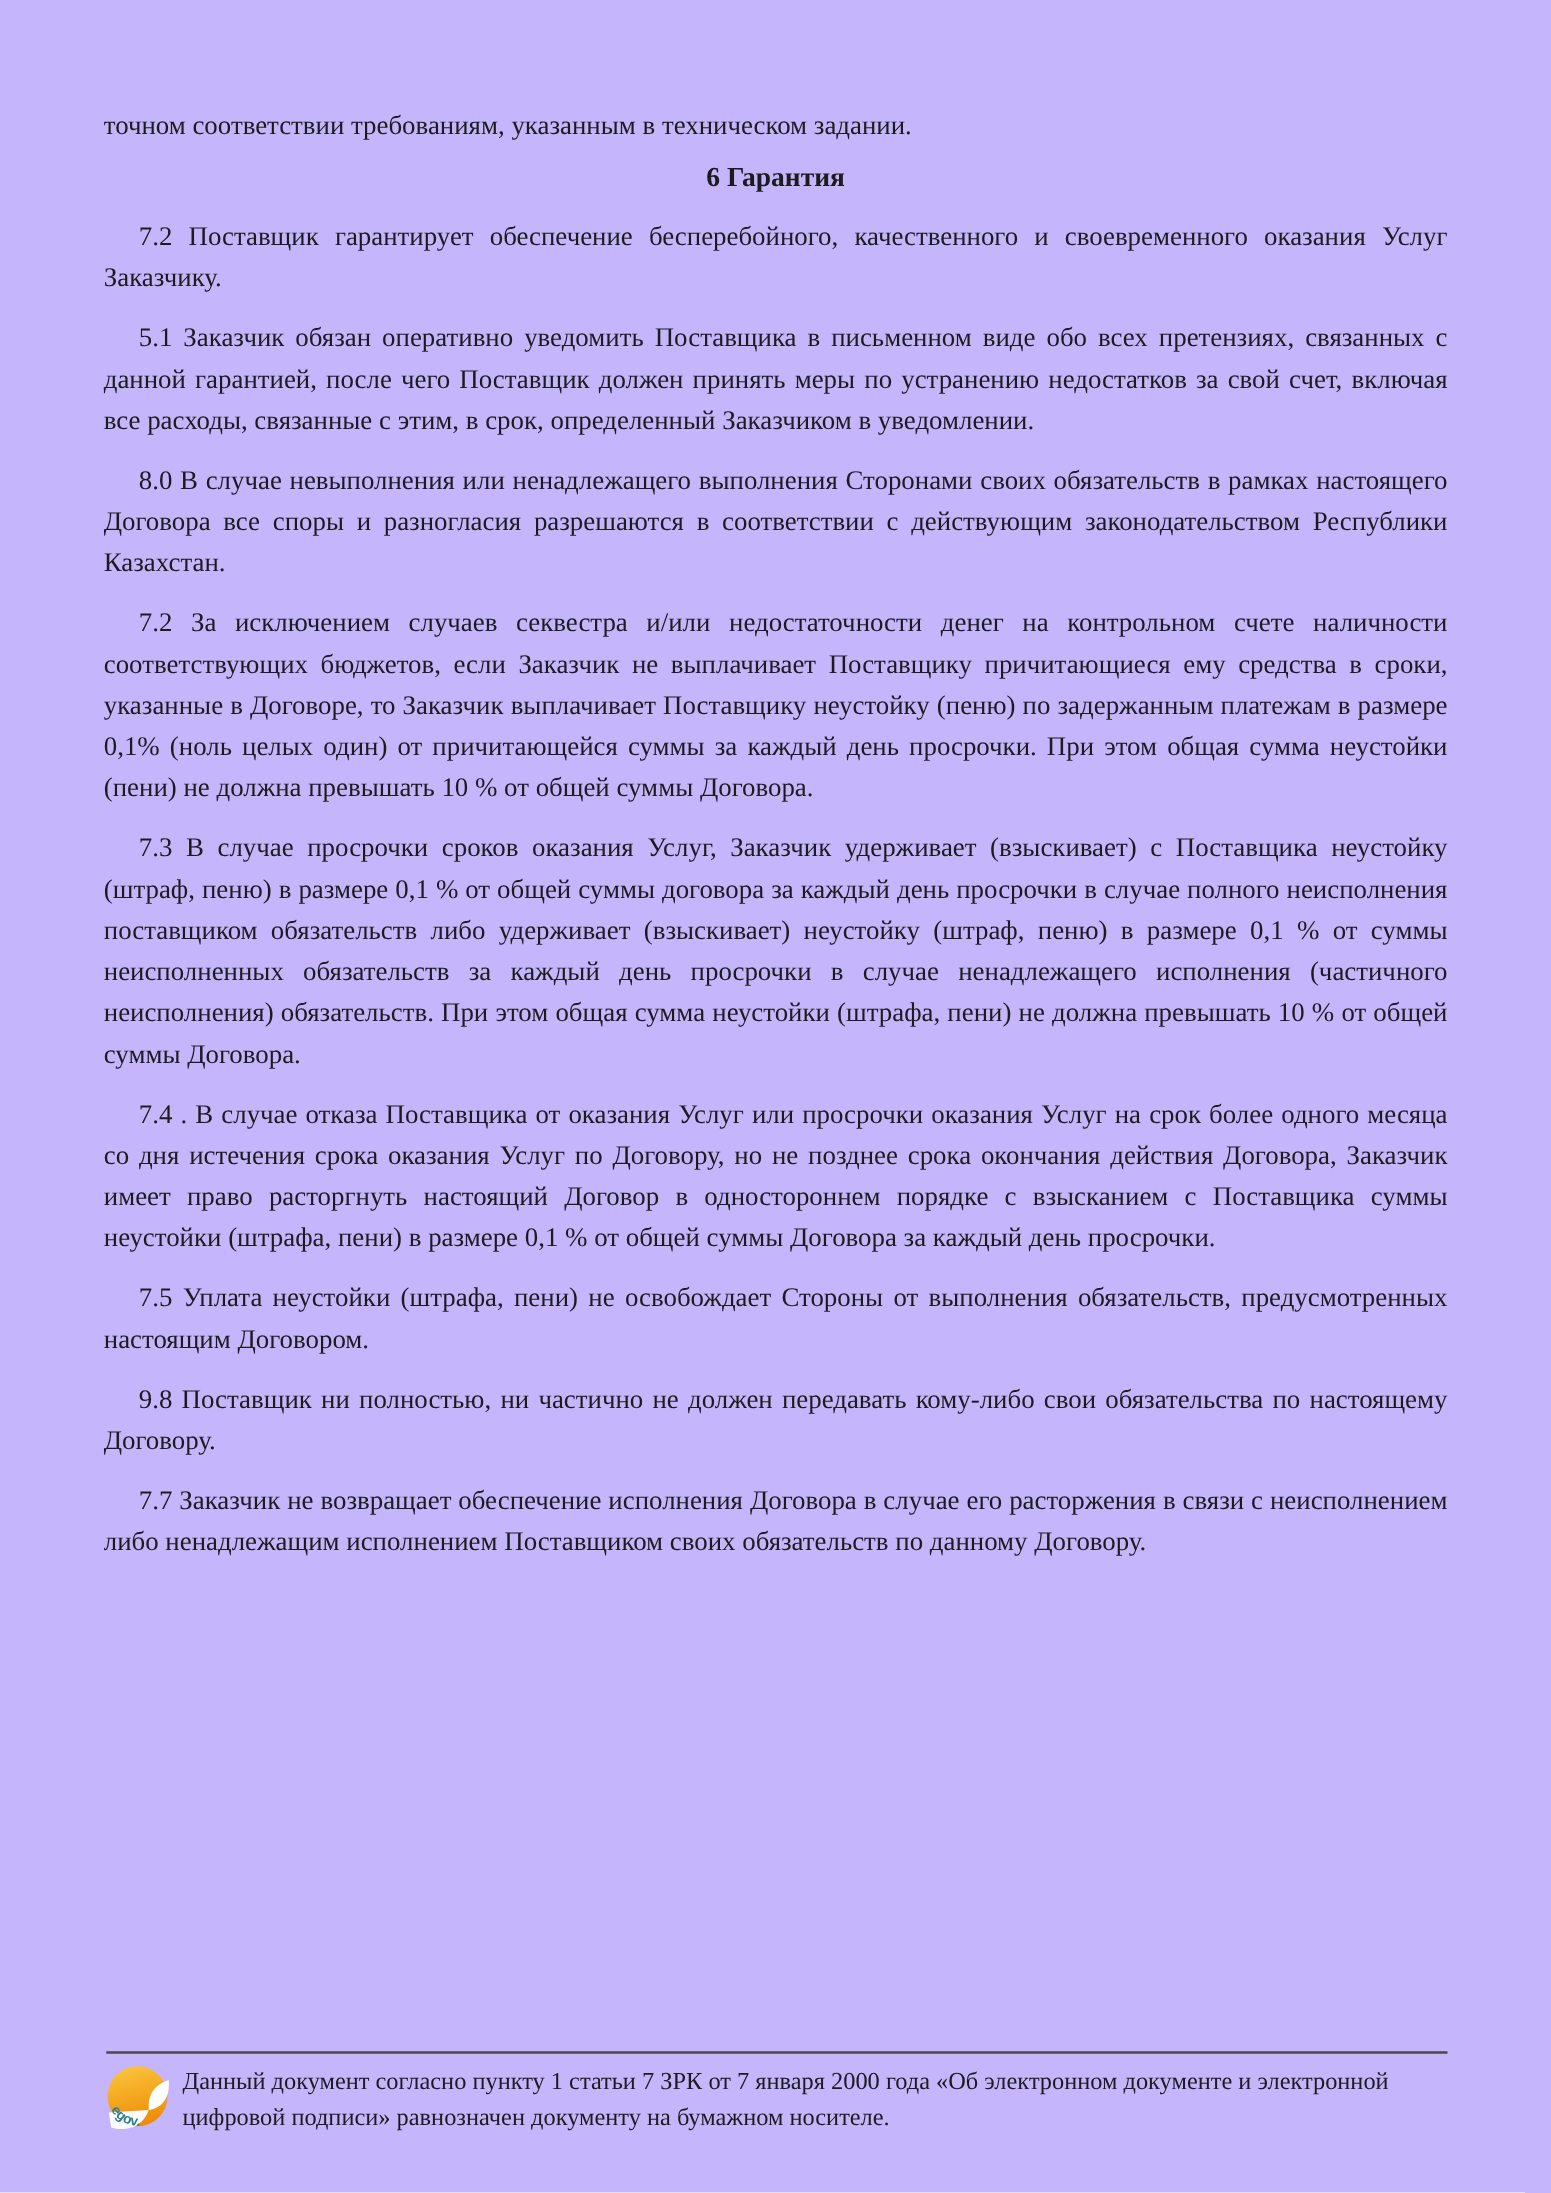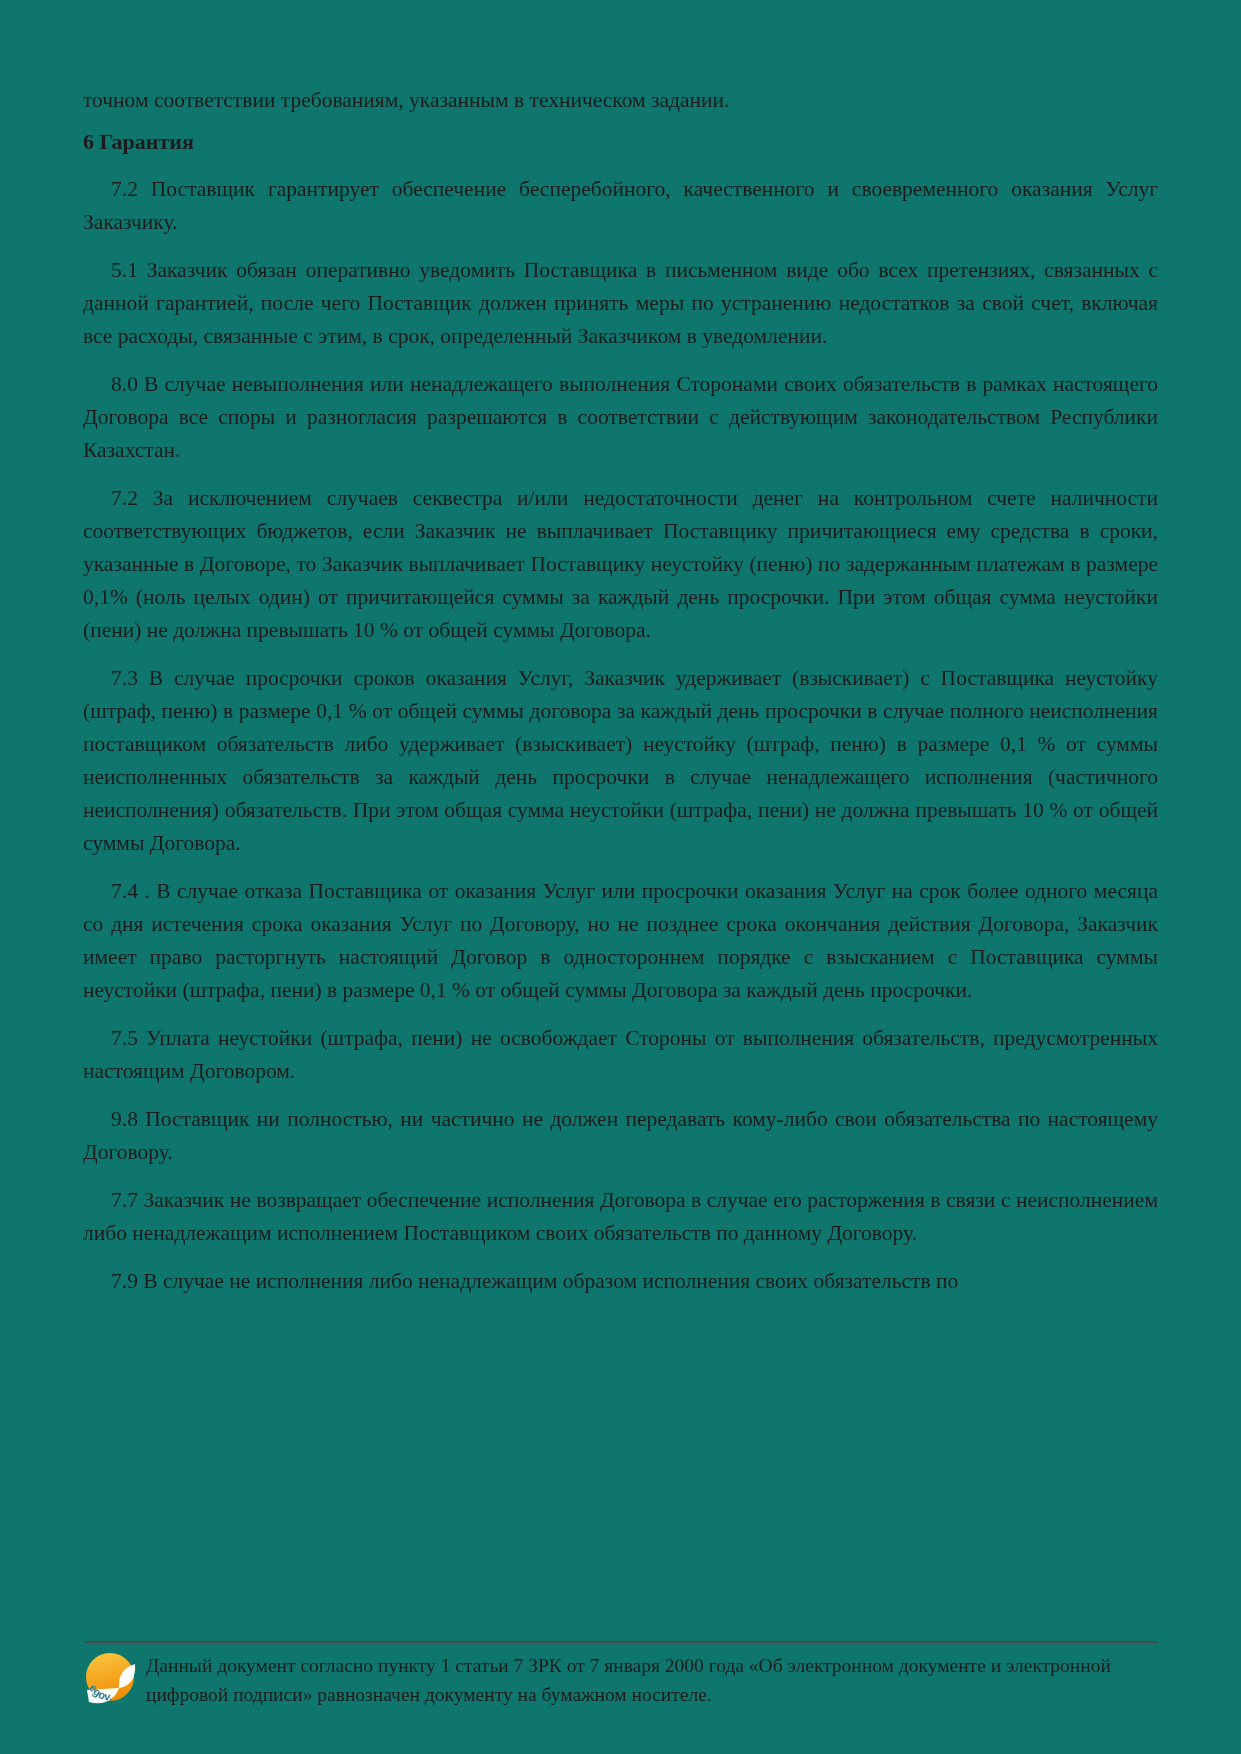--- a/index.html
+++ b/index.html
@@ -7,21 +7,21 @@
     padding: 0;
     width: 1241px;
     height: 1754px;
     background: #ffffff;
     overflow: hidden;
   }
   .page {
     position: relative;
     width: 1241px;
     height: 1754px;
-    background: #0f766e;
+    background: #c4b5fd;
     font-family: "Liberation Serif", "DejaVu Serif", serif;
     color: #1c1c1c;
   }
   .content {
     position: absolute;
     left: 83px;
     right: 83px;
     top: 84px;
   }
   .content p {
@@ -35,20 +35,21 @@
   .content p.intro {
     margin: 0;
     text-indent: 0;
     text-align: left;
   }
   .content h2 {
     margin: 8px 0 15px 0;
     font-size: 22px;
     line-height: 33px;
     font-weight: bold;
+    text-align: center;
     color: #1c1c1c;
   }
   .footer {
     position: absolute;
     left: 85px;
     top: 1641px;
     width: 1073px;
     border-top: 2px solid #4a4a4a;
     padding-top: 7px;
     display: flex;
@@ -81,21 +82,20 @@
       <h2>6 Гарантия</h2>
       <p>7.2 Поставщик гарантирует обеспечение бесперебойного, качественного и своевременного оказания Услуг Заказчику.</p>
       <p>5.1 Заказчик обязан оперативно уведомить Поставщика в письменном виде обо всех претензиях, связанных с данной гарантией, после чего Поставщик должен принять меры по устранению недостатков за свой счет, включая все расходы, связанные с этим, в срок, определенный Заказчиком в уведомлении.</p>
       <p>8.0 В случае невыполнения или ненадлежащего выполнения Сторонами своих обязательств в рамках настоящего Договора все споры и разногласия разрешаются в соответствии с действующим законодательством Республики Казахстан.</p>
       <p>7.2 За исключением случаев секвестра и/или недостаточности денег на контрольном счете наличности соответствующих бюджетов, если Заказчик не выплачивает Поставщику причитающиеся ему средства в сроки, указанные в Договоре, то Заказчик выплачивает Поставщику неустойку (пеню) по задержанным платежам в размере 0,1% (ноль целых один) от причитающейся суммы за каждый день просрочки. При этом общая сумма неустойки (пени) не должна превышать 10 % от общей суммы Договора.</p>
       <p>7.3 В случае просрочки сроков оказания Услуг, Заказчик удерживает (взыскивает) с Поставщика неустойку (штраф, пеню) в размере 0,1 % от общей суммы договора за каждый день просрочки в случае полного неисполнения поставщиком обязательств либо удерживает (взыскивает) неустойку (штраф, пеню) в размере 0,1 % от суммы неисполненных обязательств за каждый день просрочки в случае ненадлежащего исполнения (частичного неисполнения) обязательств. При этом общая сумма неустойки (штрафа, пени) не должна превышать 10 % от общей суммы Договора.</p>
       <p>7.4 . В случае отказа Поставщика от оказания Услуг или просрочки оказания Услуг на срок более одного месяца со дня истечения срока оказания Услуг по Договору, но не позднее срока окончания действия Договора, Заказчик имеет право расторгнуть настоящий Договор в одностороннем порядке с взысканием с Поставщика суммы неустойки (штрафа, пени) в размере 0,1 % от общей суммы Договора за каждый день просрочки.</p>
       <p>7.5 Уплата неустойки (штрафа, пени) не освобождает Стороны от выполнения обязательств, предусмотренных настоящим Договором.</p>
       <p>9.8 Поставщик ни полностью, ни частично не должен передавать кому-либо свои обязательства по настоящему Договору.</p>
       <p>7.7 Заказчик не возвращает обеспечение исполнения Договора в случае его расторжения в связи с неисполнением либо ненадлежащим исполнением Поставщиком своих обязательств по данному Договору.</p>
-      <p>7.9 В случае не исполнения либо ненадлежащим образом исполнения своих обязательств по</p>
     </div>
 
   <div class="footer">
     <span class="logo">
       <svg width="52" height="58" viewBox="0 0 52 58" xmlns="http://www.w3.org/2000/svg" aria-hidden="true">
         <defs>
           <linearGradient id="egov-grad" x1="0.3" y1="0" x2="0.55" y2="1">
             <stop offset="0" stop-color="#fbc43c"></stop>
             <stop offset="1" stop-color="#ee8a05"></stop>
           </linearGradient>

